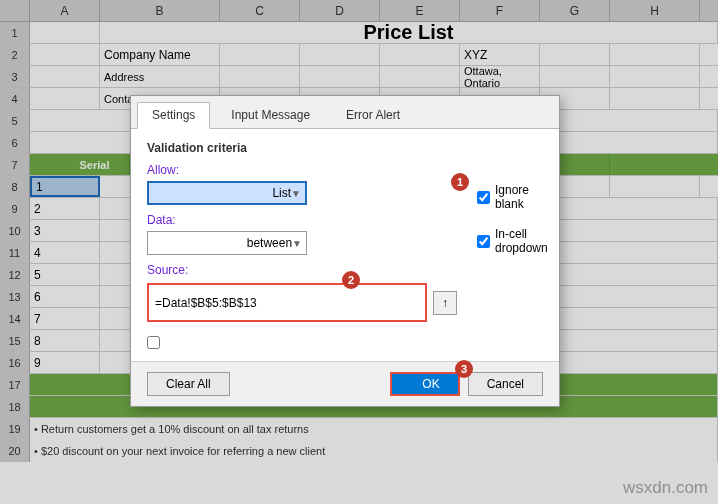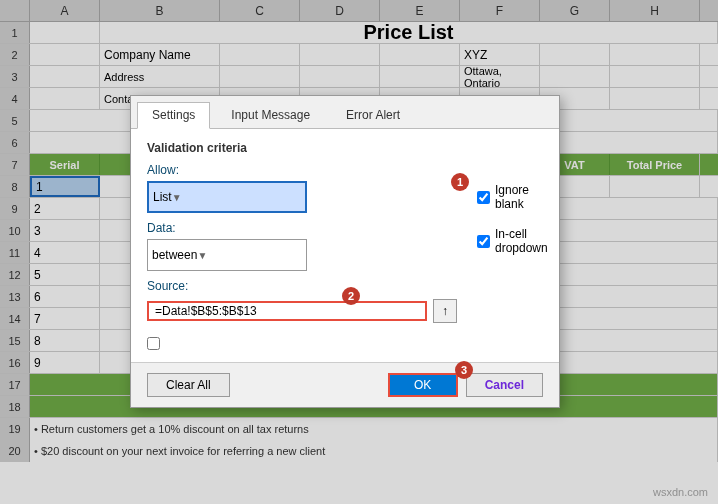--- a/index.html
+++ b/index.html
@@ -65,20 +65,21 @@
     .ss-cell.selected {
       background: #b8d4f0;
       border: 2px solid #1e6abf;
     }
     .header-row .ss-cell {
       background: #70ad47;
       color: #fff;
       font-weight: bold;
       font-size: 11px;
       justify-content: center;
+      margin-left: 30px;
     }
 
     
     .overlay {
       position: absolute;
       top: 0; left: 0;
       width: 718px;
       height: 504px;
       background: rgba(0,0,0,0.15);
     }
@@ -154,32 +155,32 @@
       background: #fff;
     }
     .section-title {
       font-size: 12px;
       font-weight: bold;
       color: #333;
       margin-bottom: 8px;
     }
     .form-label-full {
       font-size: 12px;
-      color: #0c4a6e;
+      color: #6d28d9;
       margin-bottom: 4px;
     }
     .select-box {
       border: 1px solid #999;
       background: #fff;
       padding: 2px 4px;
       font-size: 12px;
       display: flex;
       align-items: center;
-      justify-content: flex-start;
-      height: 32px;
+      justify-content: flex-end;
+      height: 24px;
     }
     .select-box.highlighted {
       background: #cce0ff;
       border: 2px solid #1e6abf;
     }
     .select-arrow {
       font-size: 10px;
       color: #666;
     }
     .checkbox-row {
@@ -199,21 +200,21 @@
     .source-row {
       display: flex;
       align-items: center;
       gap: 6px;
       margin-top: 6px;
     }
     .source-input {
       border: 2px solid #e74c3c;
       padding: 2px 6px;
       font-size: 12px;
-      height: 20px;
+      height: 39px;
       flex: 1;
       background: #fff;
     }
     .source-btn {
       width: 24px;
       height: 24px;
       border: 1px solid #999;
       background: #f0f0f0;
       display: flex;
       align-items: center;
@@ -244,32 +245,31 @@
       background: #f0f0f0;
       border-top: 1px solid #ccc;
     }
     .btn {
       padding: 4px 18px;
       font-size: 12px;
       border: 1px solid #999;
       background: #e8e8e8;
       cursor: pointer;
       min-width: 70px;
-      text-align: center;
+      text-align: right;
     }
     .btn-ok {
       background: #0078d4;
       color: #fff;
       border: 2px solid #e74c3c;
       padding: 3px 18px;
     }
     .btn-cancel {
       background: #e8e8e8;
-      color: #6d28d9;
-      font-weight: bold;
+      color: #000000;
     }
 
     
     .badge {
       display: inline-flex;
       align-items: center;
       justify-content: center;
       width: 18px;
       height: 18px;
       background: #c0392b;
@@ -431,21 +431,21 @@
 
   <div class="ss-row" style="height:22px; border-bottom:none;">
     <div class="row-num">19</div>
     <div class="ss-cell" style="flex:1; font-size:11px; color:#333;">• Return customers get a 10% discount on all tax returns</div>
   </div>
   <div class="ss-row" style="height:22px; border-bottom:none;">
     <div class="row-num">20</div>
     <div class="ss-cell" style="flex:1; font-size:11px; color:#333;">• $20 discount on your next invoice for referring a new client</div>
   </div>
 
-  <div style="position:absolute; bottom:6px; right:10px; font-size:11px; color:#aaa;">wsxdn.com</div>
+  <div style="position:absolute; bottom:6px; right:10px; font-size:17px; color:#aaa;">wsxdn.com</div>
 </div>
 
 <div class="overlay"></div>
 
 <div class="dialog">
 
 
   <div class="dialog-tabs">
     <div class="dialog-tab active">Settings</div>
     <div class="dialog-tab">Input Message</div>

